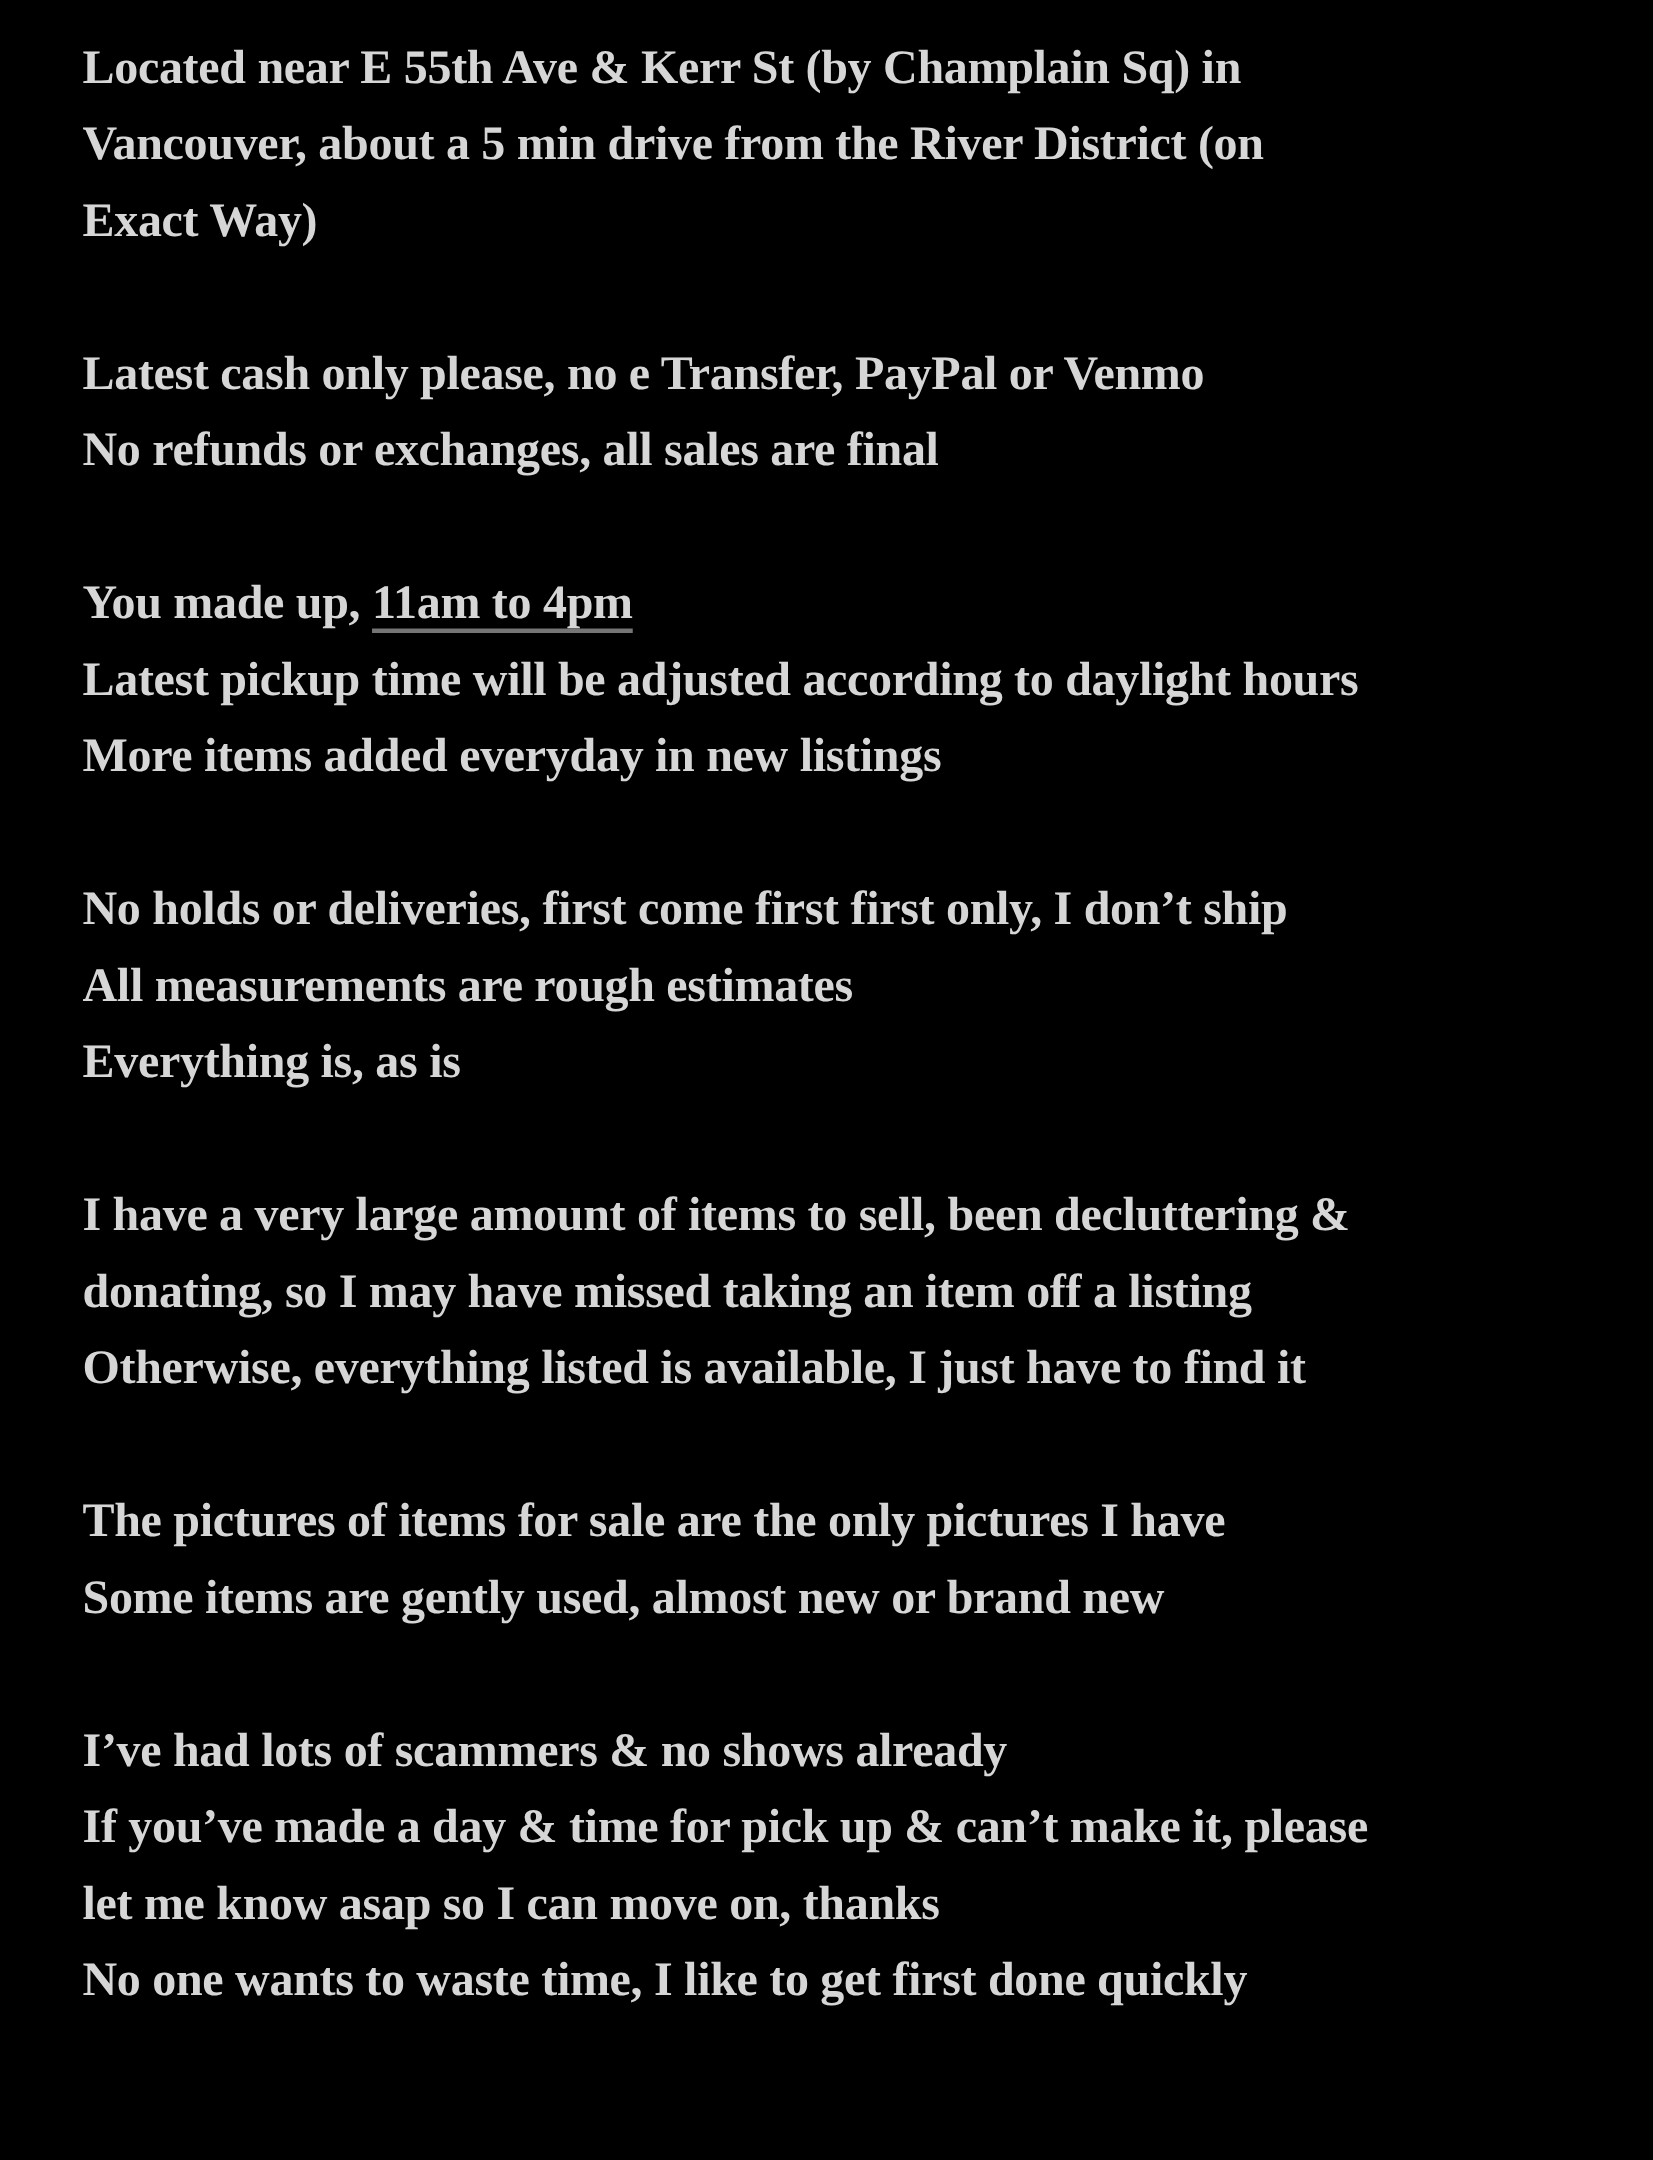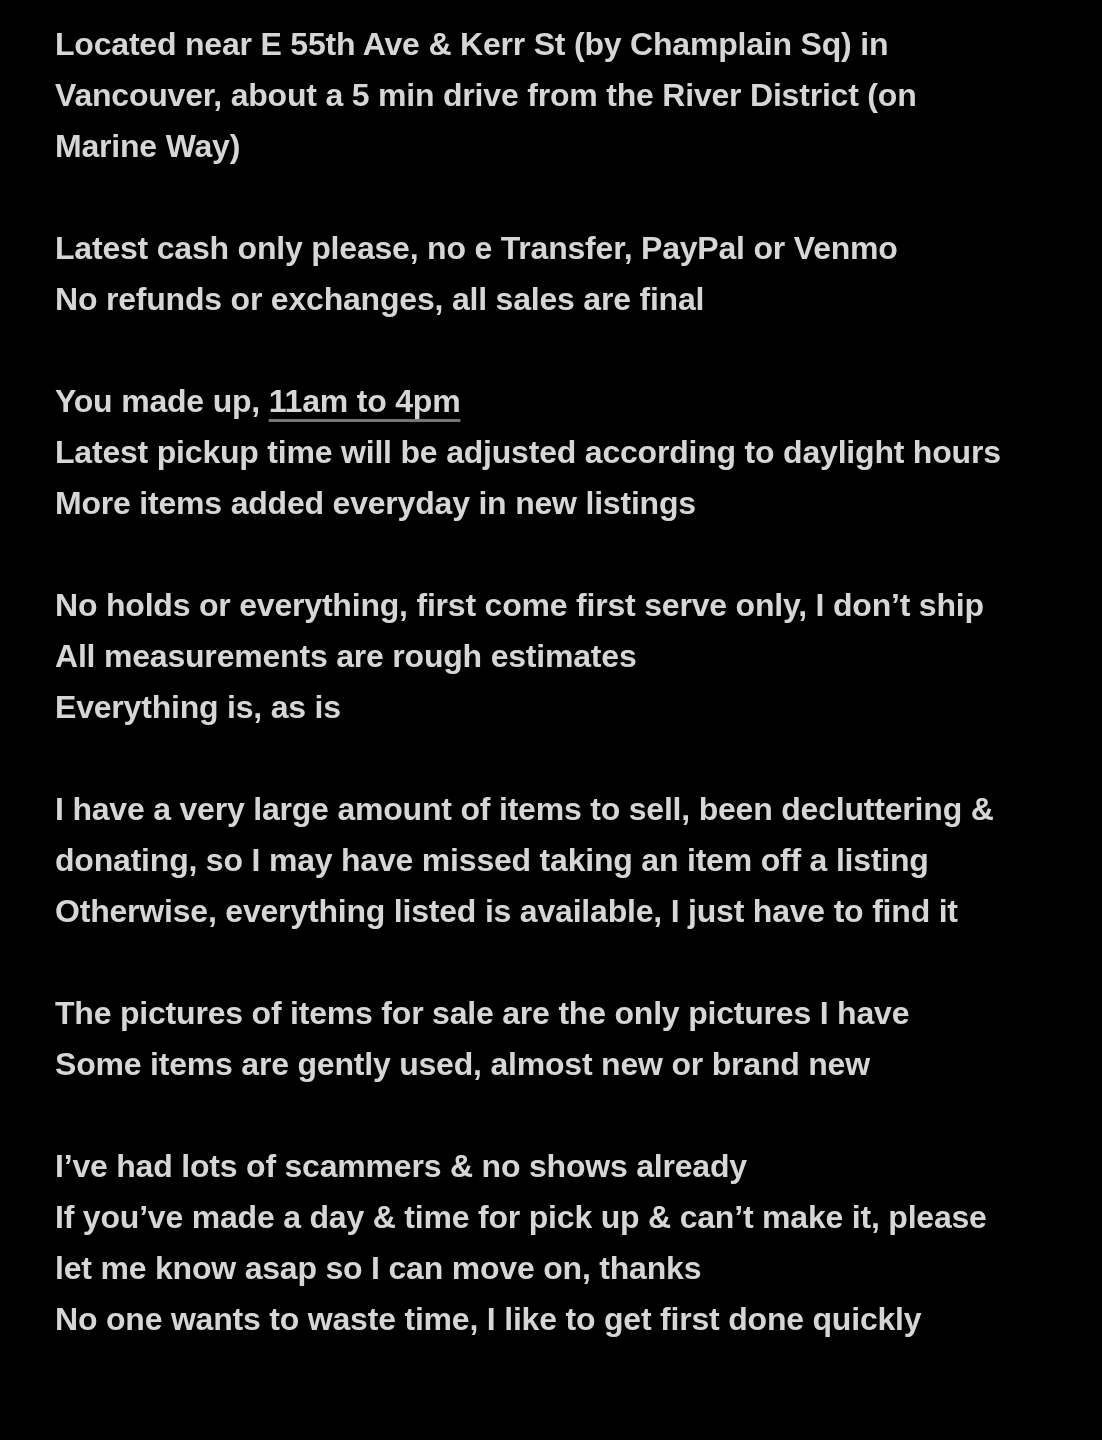--- a/index.html
+++ b/index.html
@@ -17,21 +17,21 @@
     width: 1102px;
     padding: 19px 40px 0 55px;
   }
   .paragraph {
     margin: 0 0 51px 0;
   }
   .paragraph:last-child {
     margin-bottom: 0;
   }
   .line {
-    font-family: Liberation Sans, sans-serif;
+    font-family: Liberation Serif, serif;
     font-weight: 600;
     font-size: 32px;
     line-height: 51px;
     letter-spacing: -0.2px;
     color: #d6d6d6;
     white-space: pre;
   }
   .u {
     text-decoration: underline;
     text-decoration-thickness: 3px;
@@ -39,33 +39,33 @@
     text-underline-offset: 7px;
   }
 </style>
 </head>
 <body>
 
 <div class="desc">
     <div class="paragraph">
       <div class="line"><span>Located near E 55th Ave &amp; Kerr St (by Champlain Sq) in</span></div>
       <div class="line"><span>Vancouver, about a 5 min drive from the River District (on</span></div>
-      <div class="line"><span>Marine Way)</span></div>
+      <div class="line"><span>Exact Way)</span></div>
     </div>
     <div class="paragraph">
       <div class="line"><span>Latest cash only please, no e Transfer, PayPal or Venmo</span></div>
       <div class="line"><span>No refunds or exchanges, all sales are final</span></div>
     </div>
     <div class="paragraph">
       <div class="line"><span>You made up, </span><span class="u">11am to 4pm</span></div>
       <div class="line"><span>Latest pickup time will be adjusted according to daylight hours</span></div>
       <div class="line"><span>More items added everyday in new listings</span></div>
     </div>
     <div class="paragraph">
-      <div class="line"><span>No holds or everything, first come first serve only, I don’t ship</span></div>
+      <div class="line"><span>No holds or deliveries, first come first first only, I don’t ship</span></div>
       <div class="line"><span>All measurements are rough estimates</span></div>
       <div class="line"><span>Everything is, as is</span></div>
     </div>
     <div class="paragraph">
       <div class="line"><span>I have a very large amount of items to sell, been decluttering &amp;</span></div>
       <div class="line"><span>donating, so I may have missed taking an item off a listing</span></div>
       <div class="line"><span>Otherwise, everything listed is available, I just have to find it</span></div>
     </div>
     <div class="paragraph">
       <div class="line"><span>The pictures of items for sale are the only pictures I have</span></div>

